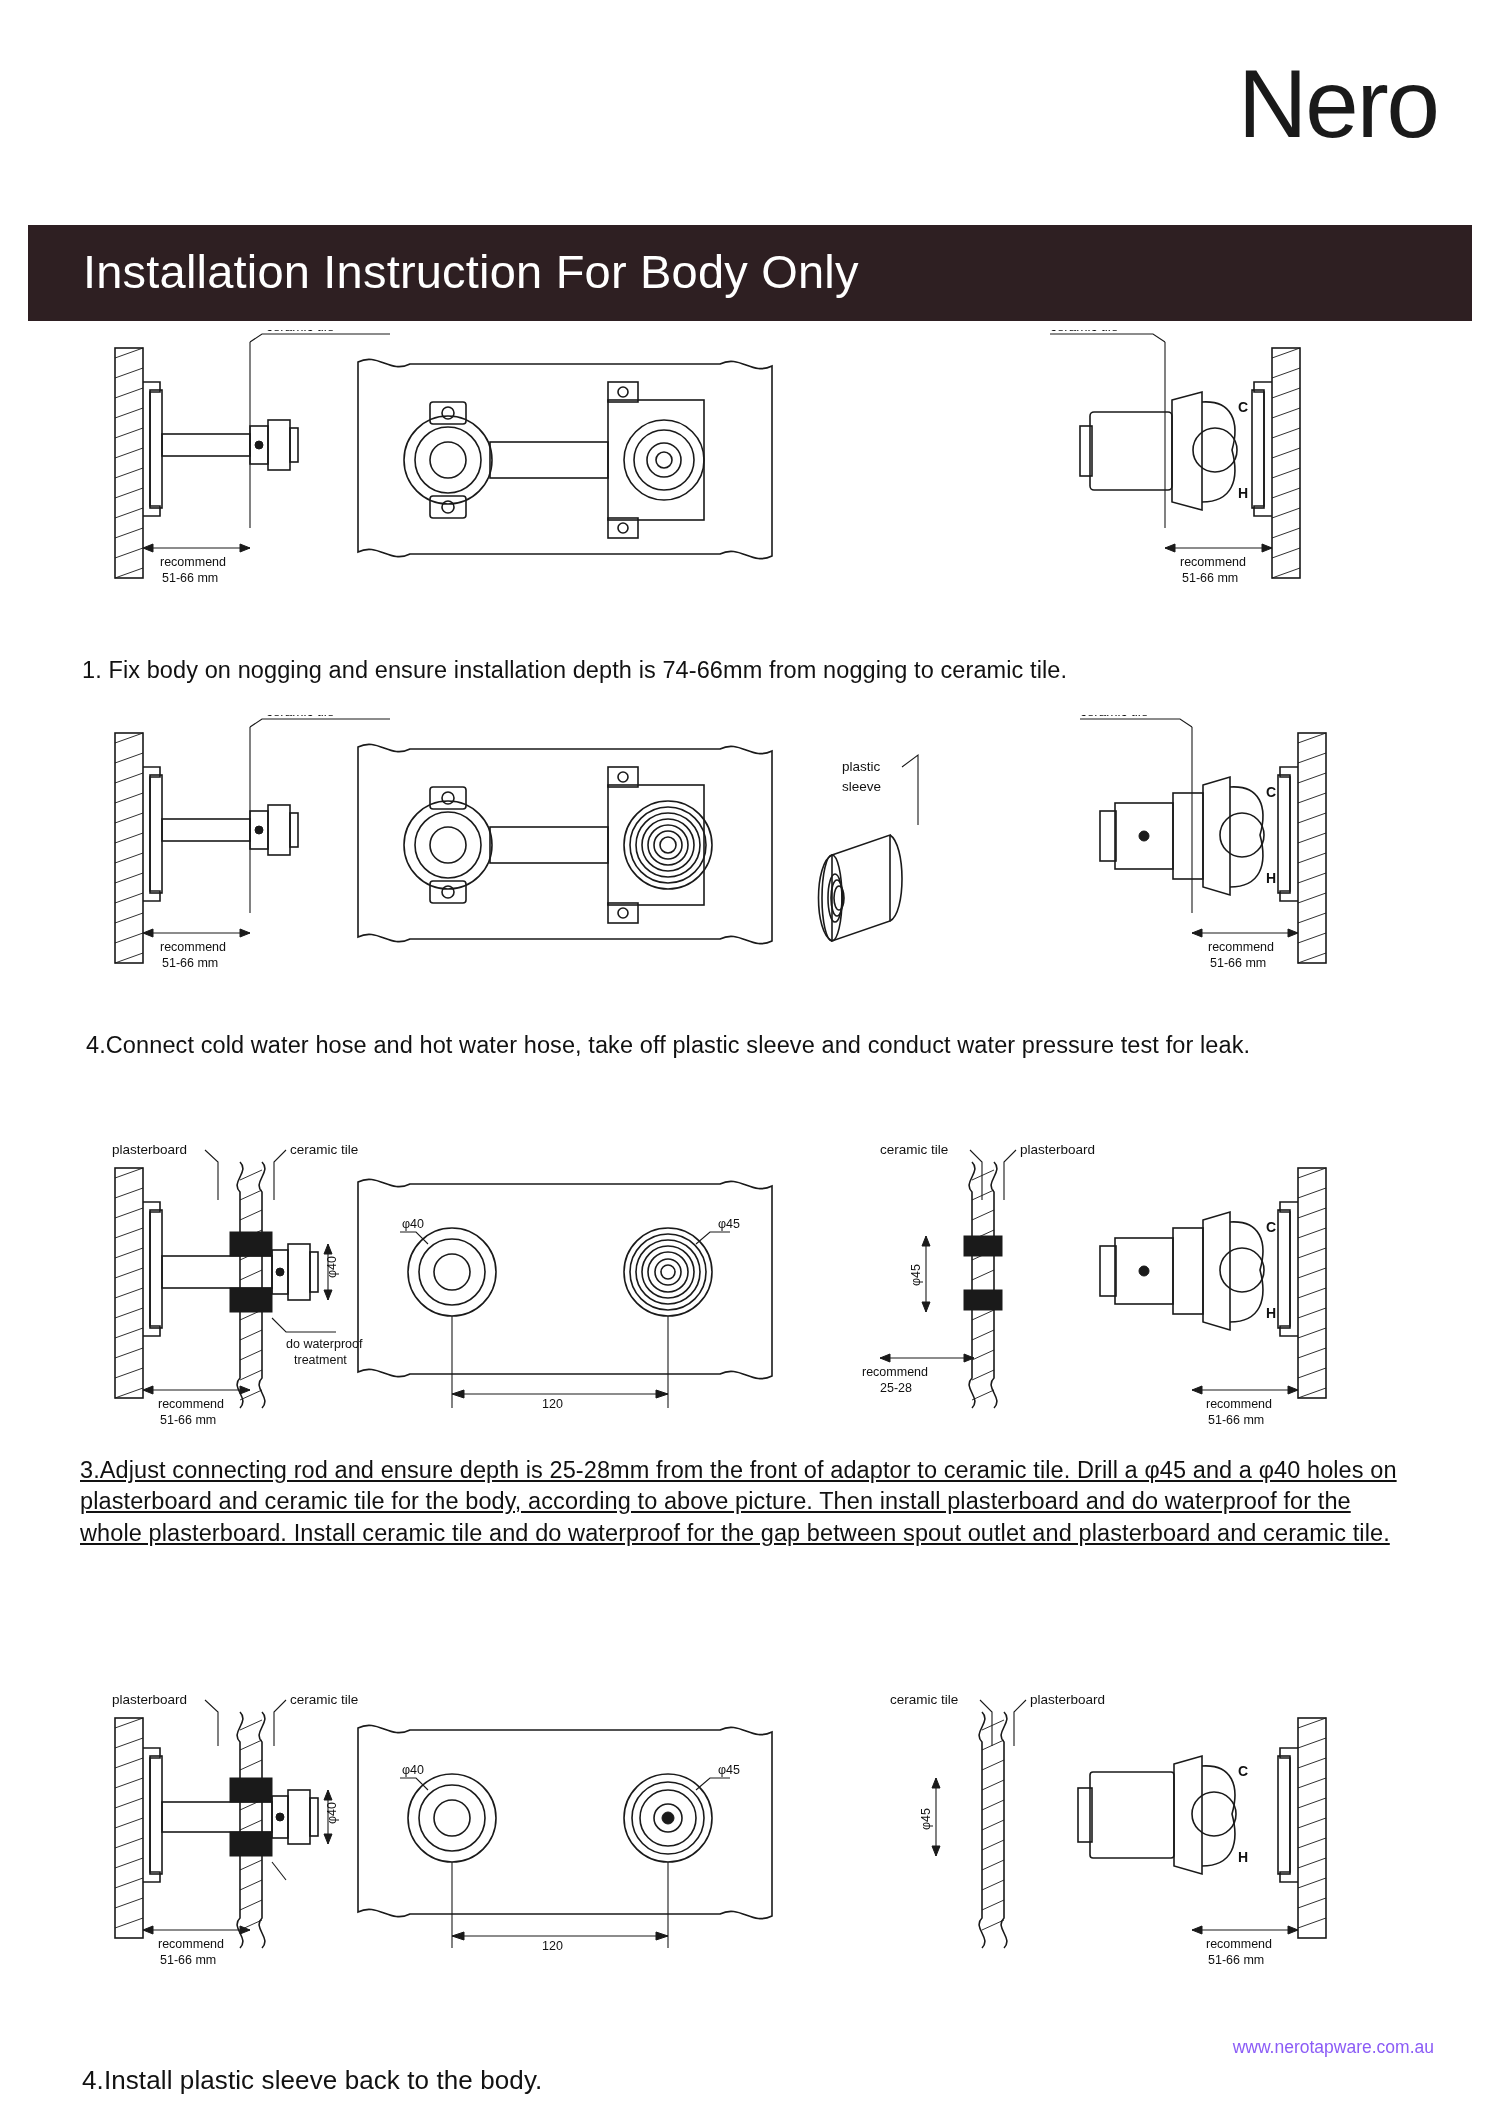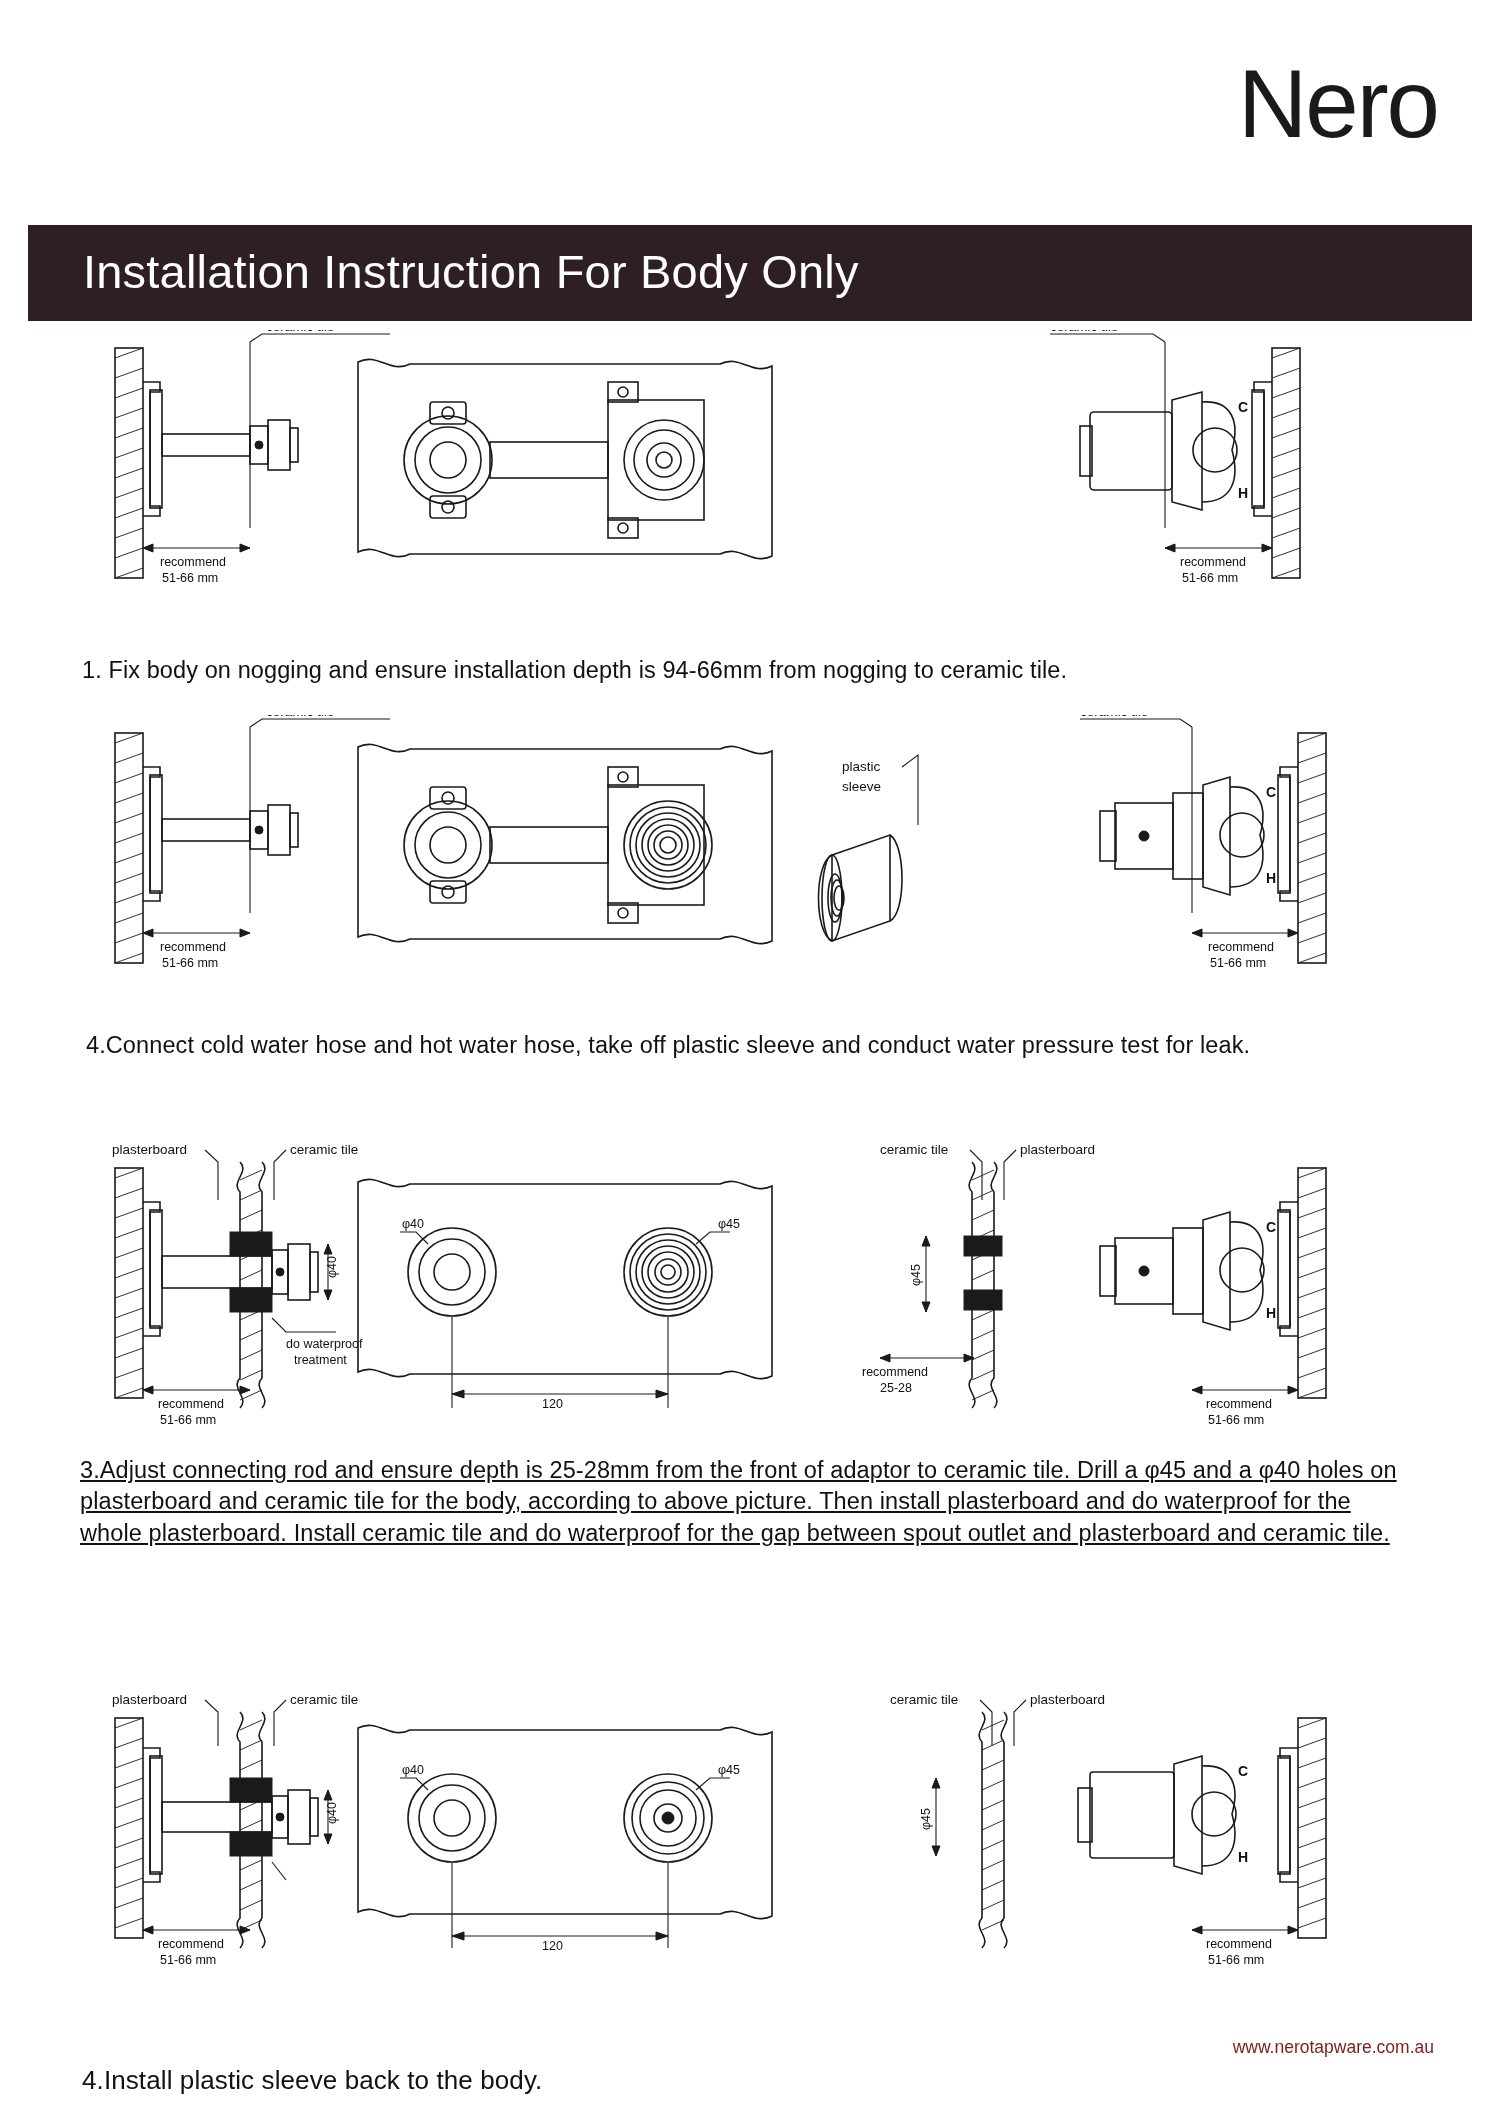--- a/index.html
+++ b/index.html
@@ -58,21 +58,21 @@
   .step1 { left: 82px; top: 655px; width: 1340px; }
   .step2 { left: 86px; top: 1030px; width: 1290px; }
   .step3 { left: 80px; top: 1455px; width: 1320px; text-decoration: underline; }
   .step4 { left: 82px; top: 2015px; width: 900px; font-size: 26px; margin-top: 48px; }
 
   .footer-url {
     position: absolute;
     right: 66px;
     top: 2037px;
     font-size: 17.5px;
-    color: #7f1d1d;
+    color: #8b5cf6;
   }
 
   
   .diagram {
     position: absolute;
   }
   svg { display:block; }
   .ln { stroke:#1a1a1a; fill:none; stroke-width:1.6; }
   .ln-t { stroke:#1a1a1a; fill:none; stroke-width:1.1; }
   .ln-h { stroke:#1a1a1a; fill:none; stroke-width:0.9; }
@@ -190,21 +190,21 @@
       <text class="lbl" x="960" y="1" text-anchor="start">ceramic tile</text>
 
       <line x1="1075" y1="218" x2="1182" y2="218" class="ln-t"></line>
       <path class="fil-b" d="M1075,218 L1085,214 L1085,222 Z"></path>
       <path class="fil-b" d="M1182,218 L1172,214 L1172,222 Z"></path>
       <text class="lbl-s" x="1090" y="236">recommend</text>
       <text class="lbl-s" x="1092" y="252">51-66 mm</text>
     </svg>
   </div>
 
-  <div class="step-text step1">1. Fix body on nogging and ensure installation depth is 94-66mm from nogging to ceramic tile.</div>
+  <div class="step-text step1">1. Fix body on nogging and ensure installation depth is 74-66mm from nogging to ceramic tile.</div>
 
   <div class="diagram" style="left:90px; top:715px;">
     <svg width="1340" height="310" viewBox="0 0 1340 310">
 
       <rect x="25" y="18" width="28" height="230" class="ln"></rect>
       <g class="ln-h">
         <line x1="25" y1="28" x2="53" y2="18"></line>
           <line x1="25" y1="48" x2="53" y2="38"></line>
         <line x1="25" y1="68" x2="53" y2="58"></line>
           <line x1="25" y1="88" x2="53" y2="78"></line>

